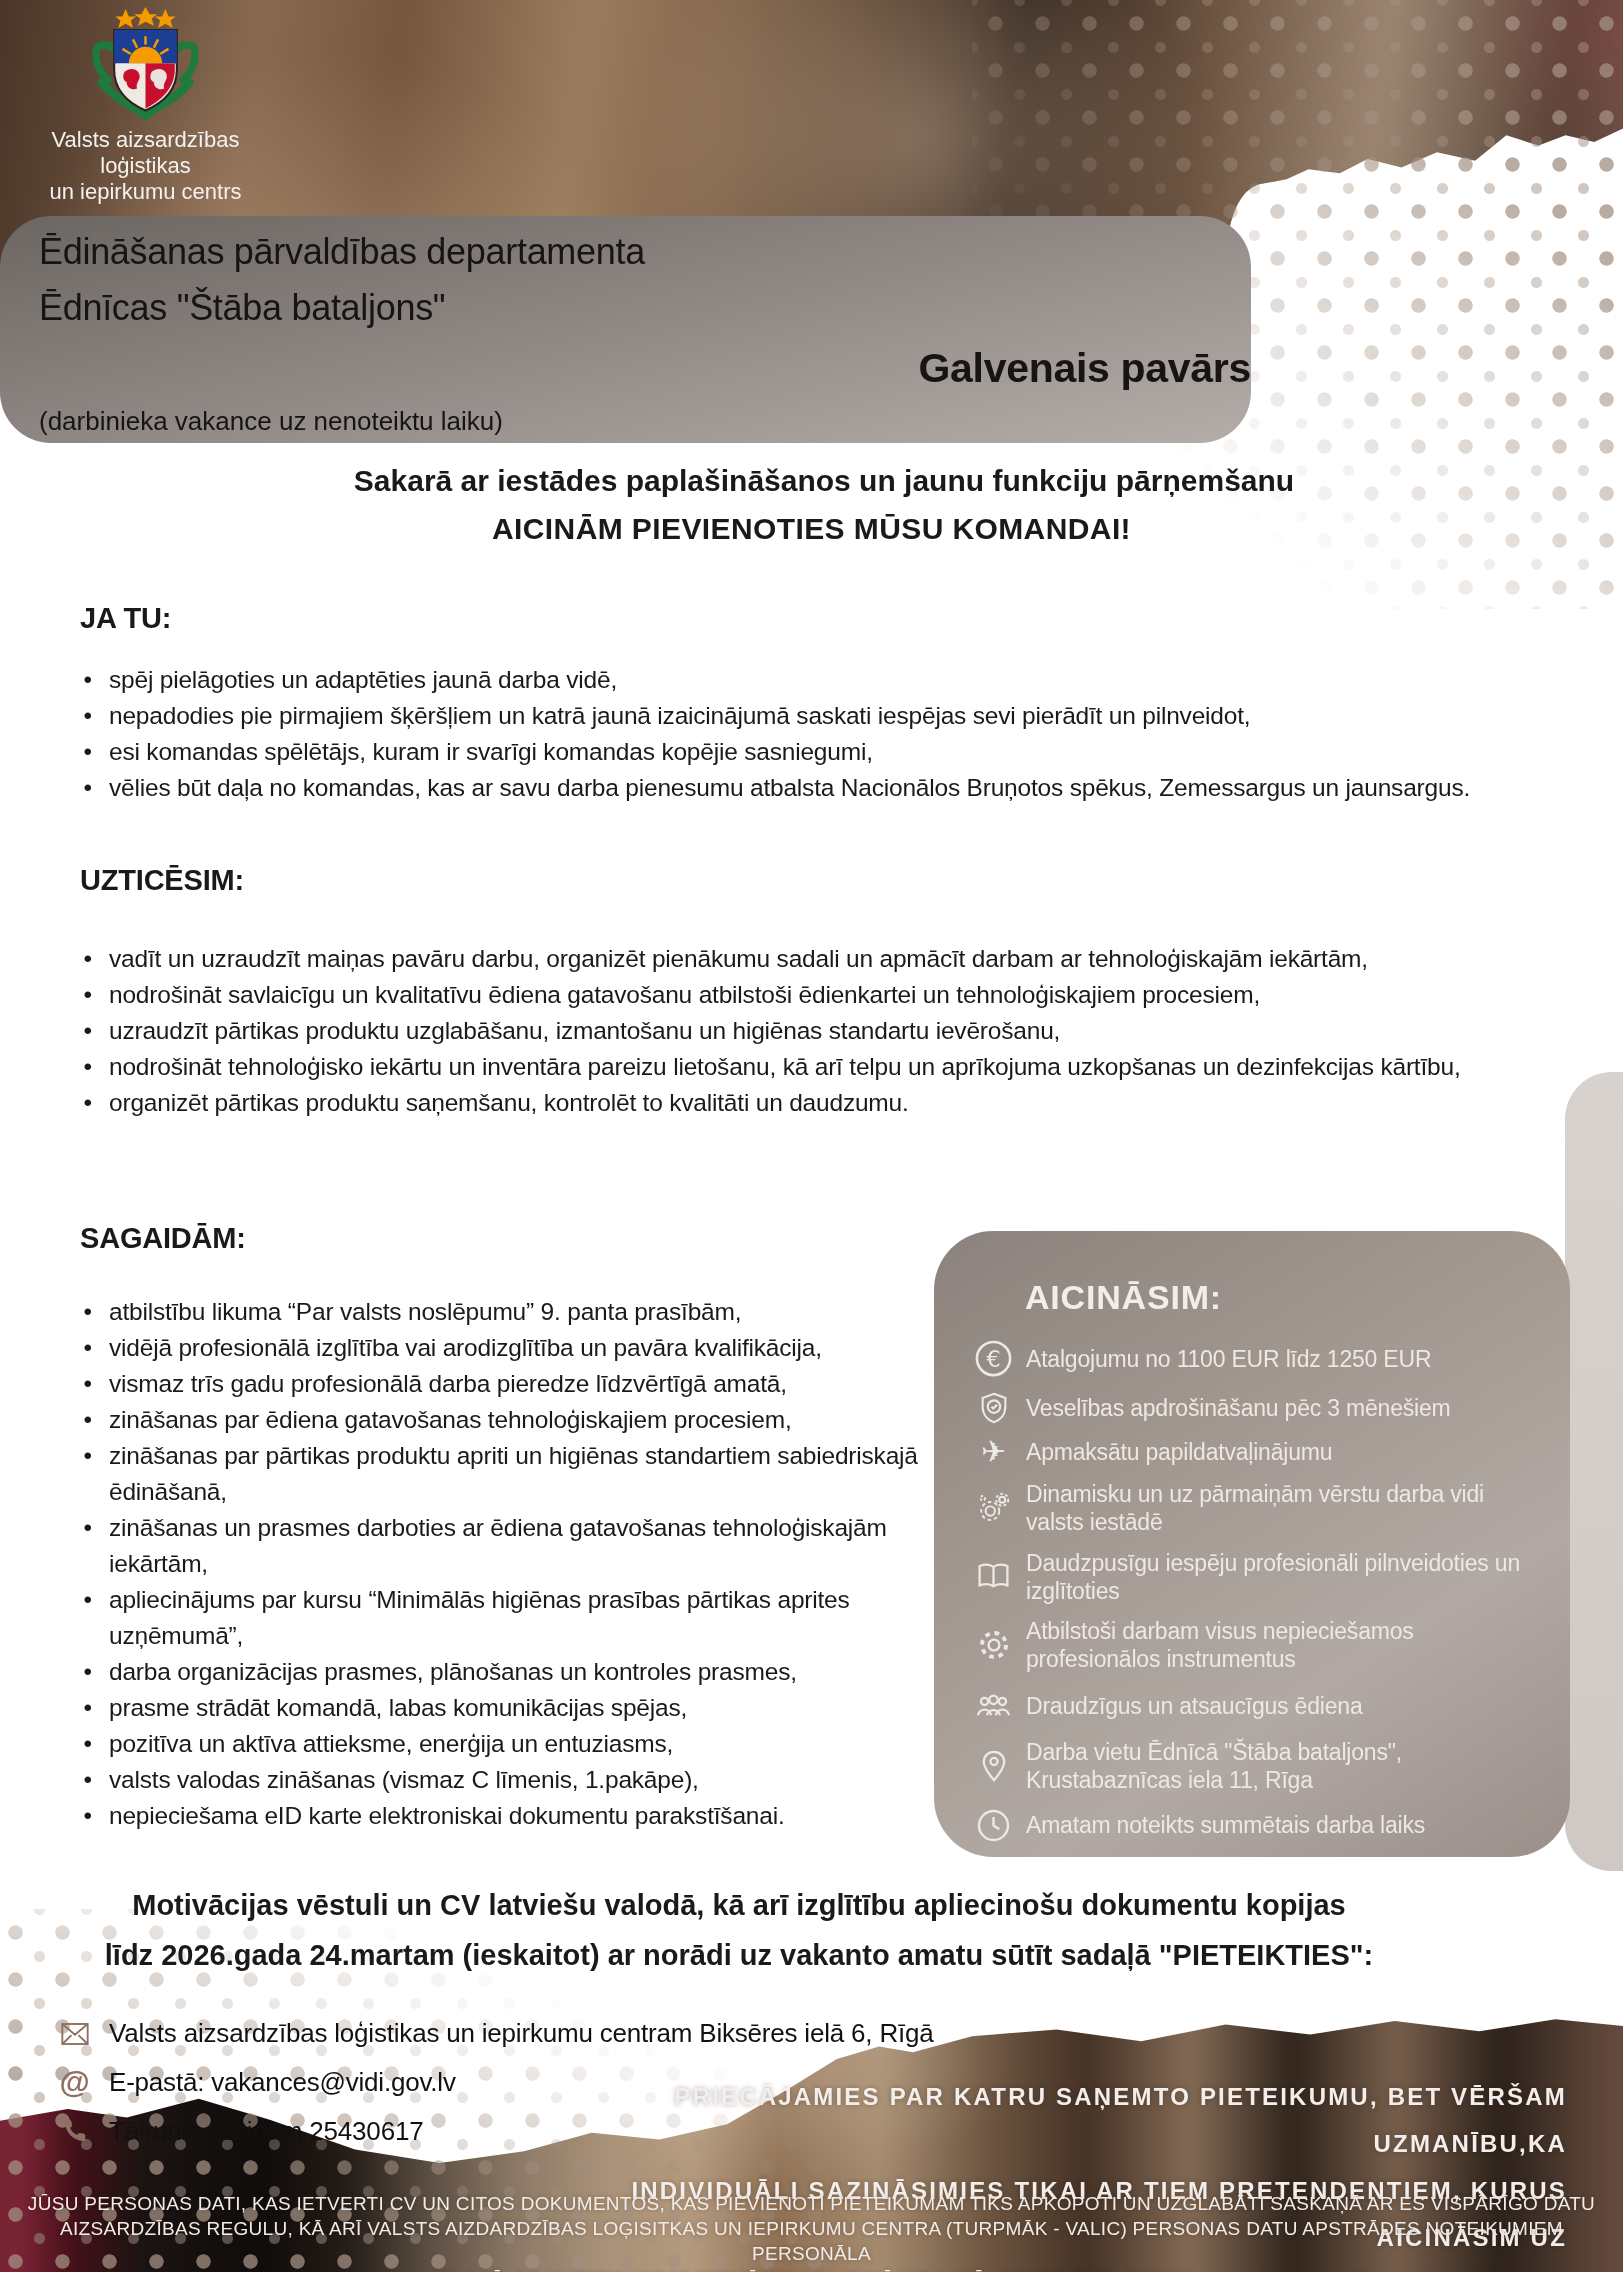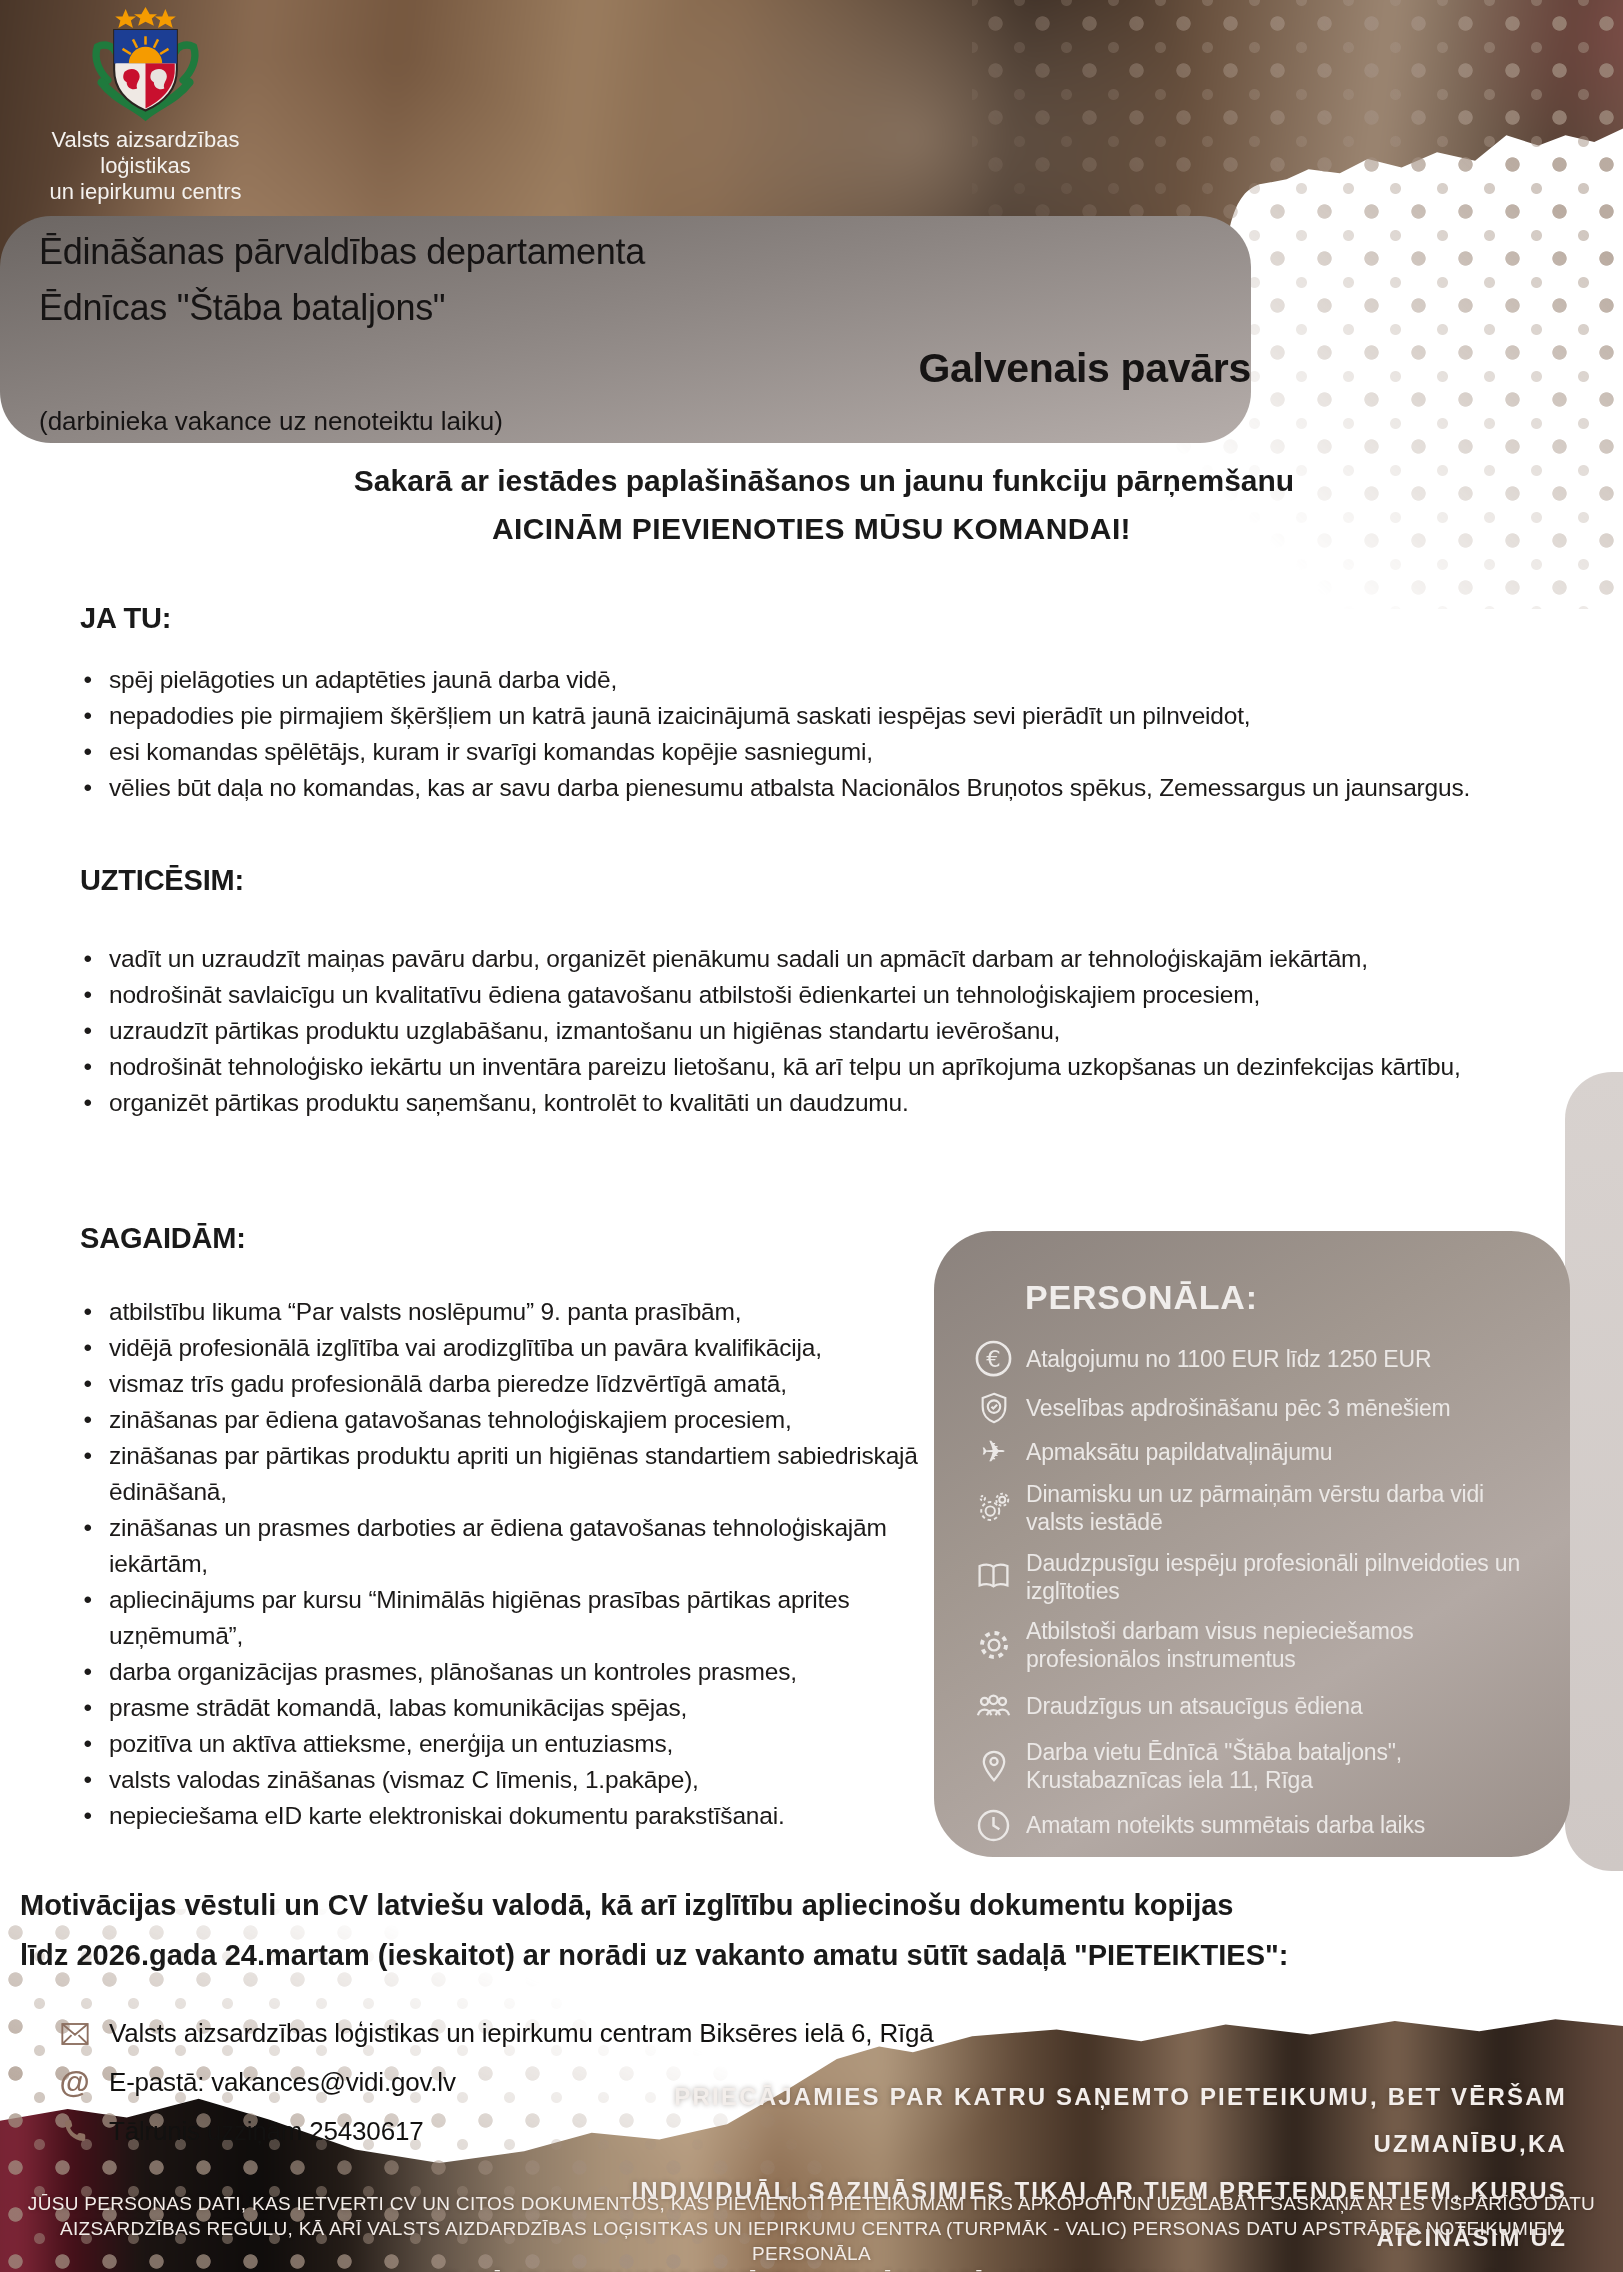--- a/index.html
+++ b/index.html
@@ -90,21 +90,21 @@
   .offer-item{display:flex;align-items:center;margin-bottom:12.7px;}
   .offer-icon{flex:0 0 41px;width:41px;display:flex;justify-content:center;align-items:center;}
   .offer-icon svg{display:block;}
   .offer-text{font-size:23px;line-height:28px;letter-spacing:-0.2px;padding-left:12px;}
   .plane-glyph{font-size:30px;color:#ebe8e6;line-height:1;}
   .right-sliver{
     position:absolute;right:-52px;top:1072px;width:110px;height:799px;z-index:4;
     border-radius:47px;background:linear-gradient(180deg,#d8d2cf,#cfc8c5);
   }
   
-  .apply{position:absolute;left:0;top:1887px;width:1478px;text-align:left;z-index:4;font-weight:bold;padding-left:20px;}
+  .apply{position:absolute;left:0;top:1887px;width:1478px;text-align:center;z-index:4;font-weight:bold;}
   .apply-l1{font-size:29px;line-height:36px;}
   .apply-l2{font-size:29px;line-height:36px;margin-top:13.5px;}
   
   .contacts{position:absolute;left:55px;top:2009px;z-index:6;}
   .contact-row{display:flex;align-items:center;height:49px;}
   .contact-icon{flex:0 0 39px;display:flex;justify-content:center;align-items:center;}
   .contact-text{font-size:26px;letter-spacing:-0.2px;padding-left:15px;color:#121110;}
   .at-glyph{font-size:31px;color:#8d7061;font-weight:bold;line-height:1;}
   
   .notice{
@@ -218,21 +218,21 @@
       <li>prasme strādāt komandā, labas komunikācijas spējas,</li>
       <li>pozitīva un aktīva attieksme, enerģija un entuziasms,</li>
       <li>valsts valodas zināšanas (vismaz C līmenis, 1.pakāpe),</li>
       <li>nepieciešama eID karte elektroniskai dokumentu parakstīšanai.</li>
     </ul>
   </div>
 
   <div class="right-sliver"></div>
 
   <div class="offer-box">
-    <div class="offer-heading">PERSONĀLA:</div>
+    <div class="offer-heading">AICINĀSIM:</div>
 
     <div class="offer-item">
       <span class="offer-icon">
         <svg width="39" height="39" viewBox="0 0 24 24" fill="none" stroke="#ebe8e6" stroke-width="1.6">
           <circle cx="12" cy="12" r="10.2"></circle>
           <text x="12" y="17" font-size="14" fill="#ebe8e6" stroke="none" text-anchor="middle" font-family="DejaVu Sans, sans-serif">€</text>
         </svg>
       </span>
       <span class="offer-text">Atalgojumu no 1100 EUR līdz 1250 EUR</span>
     </div>

